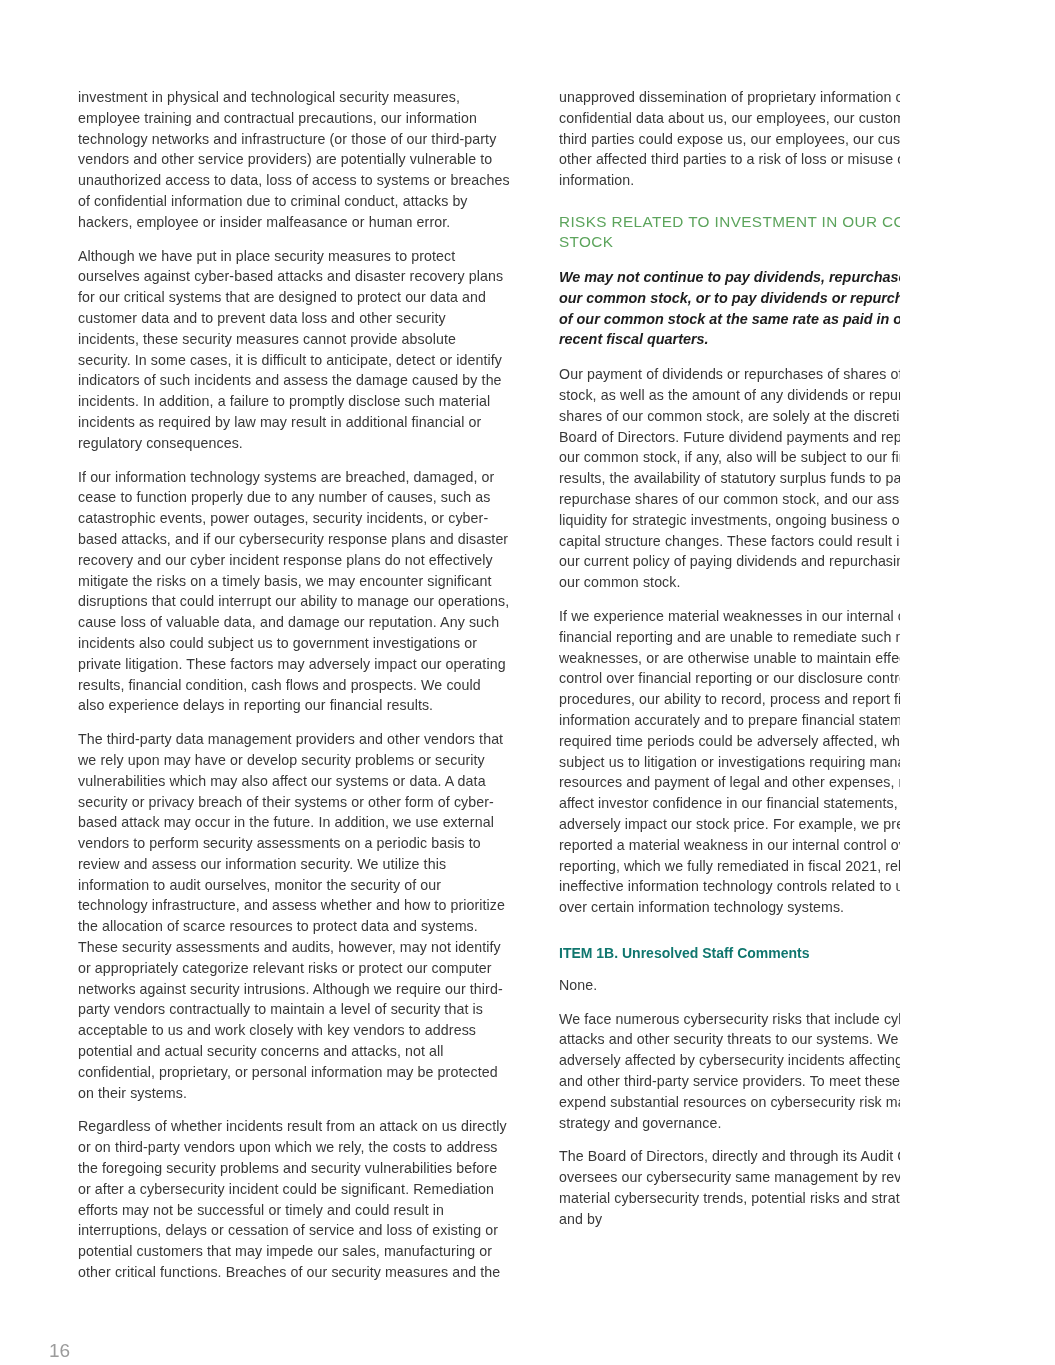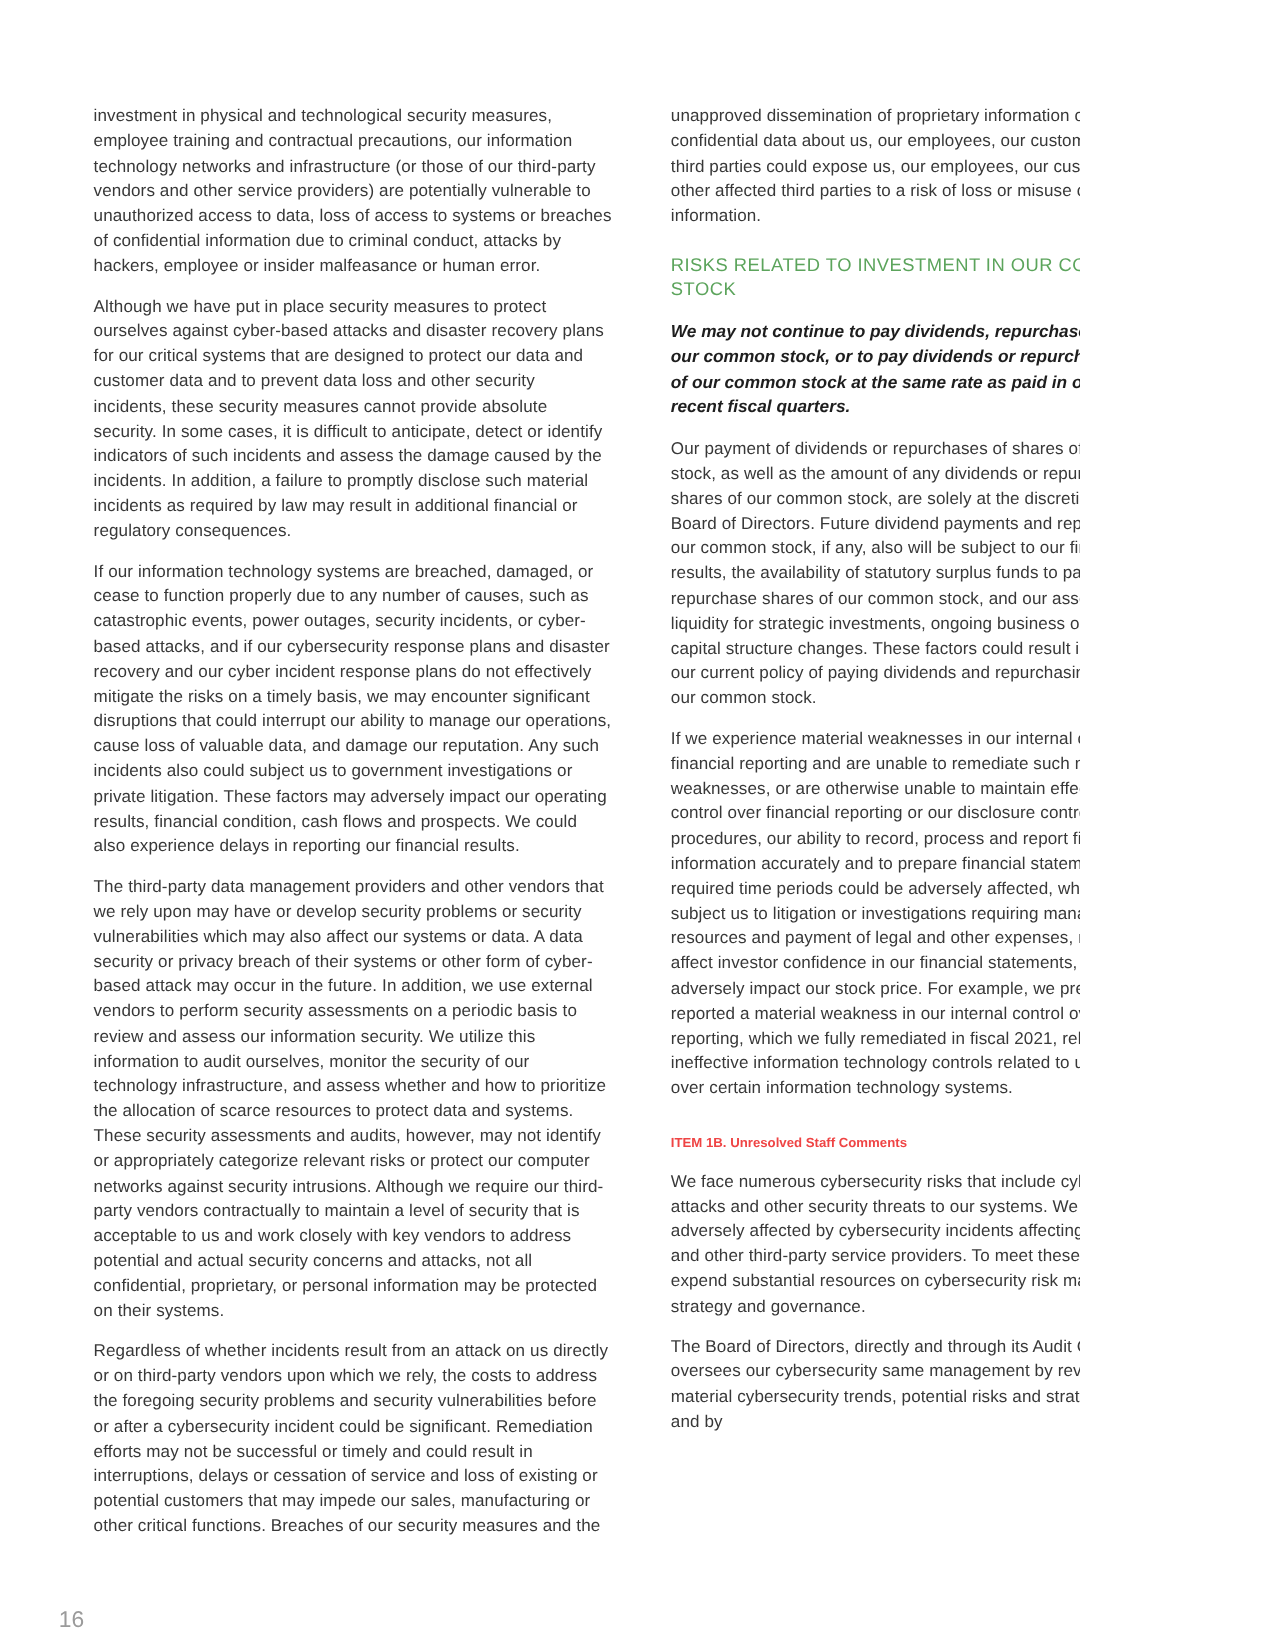--- a/index.html
+++ b/index.html
@@ -38,24 +38,24 @@
   }
   .risk-heading {
     font-size: 14.4px;
     line-height: 20.8px;
     font-weight: 700;
     font-style: italic;
     color: #1e1e1e;
     margin: 0 0 14px 0;
   }
   .item-heading {
-    font-size: 11px;
+    font-size: 14px;
     line-height: 22px;
     font-weight: 700;
-    color: #ef4444;
+    color: #0f766e;
     margin: 24px 0 11px 0;
   }
   .page-number {
     position: absolute;
     left: 49px;
     top: 1340px;
     font-size: 19px;
     color: #9b9b9b;
   }
 </style>
@@ -72,19 +72,20 @@
     <p class="body">Regardless of whether incidents result from an attack on us directly or on third-party vendors upon which we rely, the costs to address the foregoing security problems and security vulnerabilities before or after a cybersecurity incident could be significant. Remediation efforts may not be successful or timely and could result in interruptions, delays or cessation of service and loss of existing or potential customers that may impede our sales, manufacturing or other critical functions. Breaches of our security measures and the</p>
   </div>
 
   <div class="col col-right">
     <p class="body">unapproved dissemination of proprietary information or sensitive or confidential data about us, our employees, our customers or other third parties could expose us, our employees, our customers or other affected third parties to a risk of loss or misuse of this information.</p>
     <h2 class="caps-heading">RISKS RELATED TO INVESTMENT IN OUR COMMON STOCK</h2>
     <p class="risk-heading">We may not continue to pay dividends, repurchase shares of our common stock, or to pay dividends or repurchase shares of our common stock at the same rate as paid in our most recent fiscal quarters.</p>
     <p class="body">Our payment of dividends or repurchases of shares of our common stock, as well as the amount of any dividends or repurchases of shares of our common stock, are solely at the discretion of our Board of Directors. Future dividend payments and repurchases of our common stock, if any, also will be subject to our financial results, the availability of statutory surplus funds to pay dividends or repurchase shares of our common stock, and our assessment of liquidity for strategic investments, ongoing business operations or capital structure changes. These factors could result in a change to our current policy of paying dividends and repurchasing shares of our common stock.</p>
     <p class="body">If we experience material weaknesses in our internal control over financial reporting and are unable to remediate such material weaknesses, or are otherwise unable to maintain effective internal control over financial reporting or our disclosure controls and procedures, our ability to record, process and report financial information accurately and to prepare financial statements within required time periods could be adversely affected, which could subject us to litigation or investigations requiring management resources and payment of legal and other expenses, negatively affect investor confidence in our financial statements, and adversely impact our stock price. For example, we previously reported a material weakness in our internal control over financial reporting, which we fully remediated in fiscal 2021, related to ineffective information technology controls related to user access over certain information technology systems.</p>
     <h2 class="item-heading">ITEM 1B. Unresolved Staff Comments</h2>
+    <p class="body">None.</p>
     <p class="body">We face numerous cybersecurity risks that include cyber-based attacks and other security threats to our systems. We also could be adversely affected by cybersecurity incidents affecting our suppliers and other third-party service providers. To meet these threats, we expend substantial resources on cybersecurity risk management, strategy and governance.</p>
     <p class="body">The Board of Directors, directly and through its Audit Committee, oversees our cybersecurity same management by reviewing material cybersecurity trends, potential risks and strategic priorities, and by</p>
   </div>
 
   <div class="page-number">16</div>
 
 </div>
 
 </body></html>

